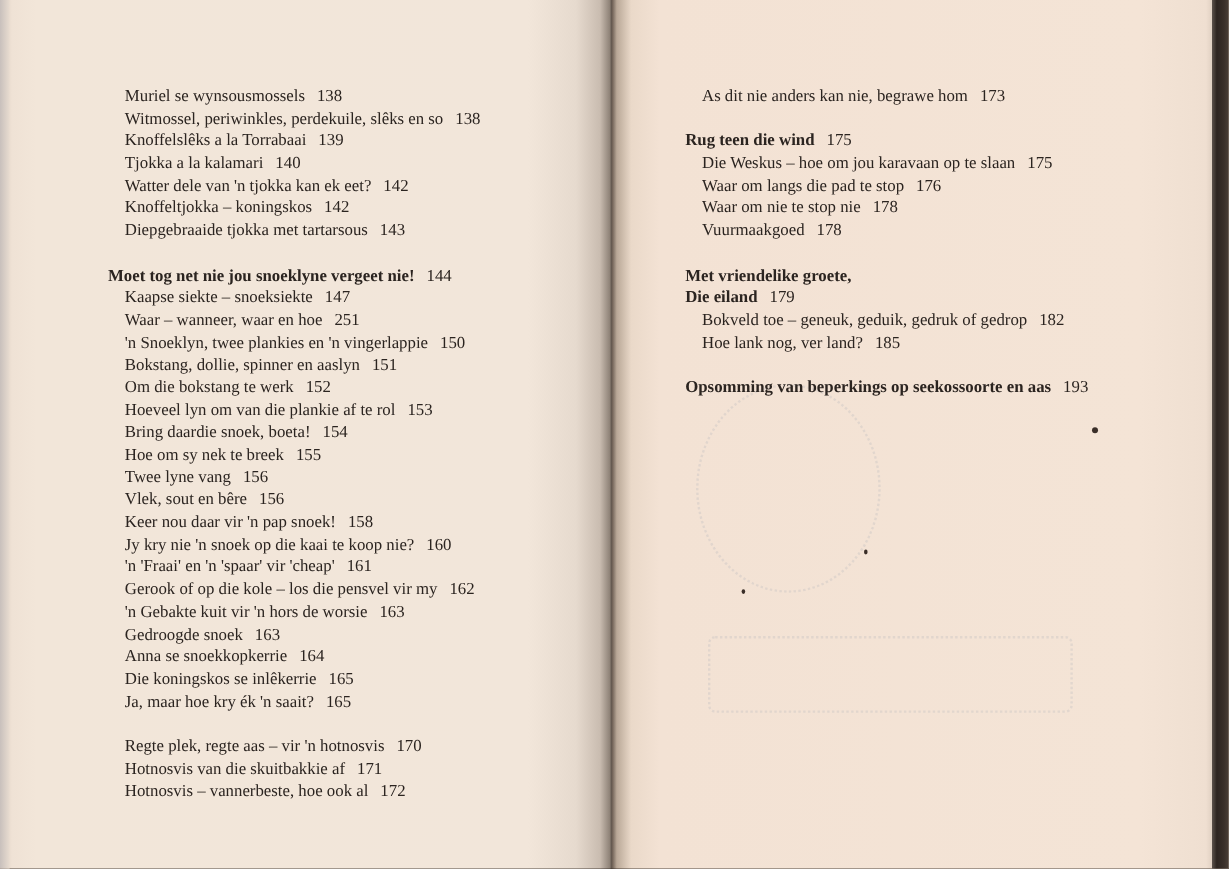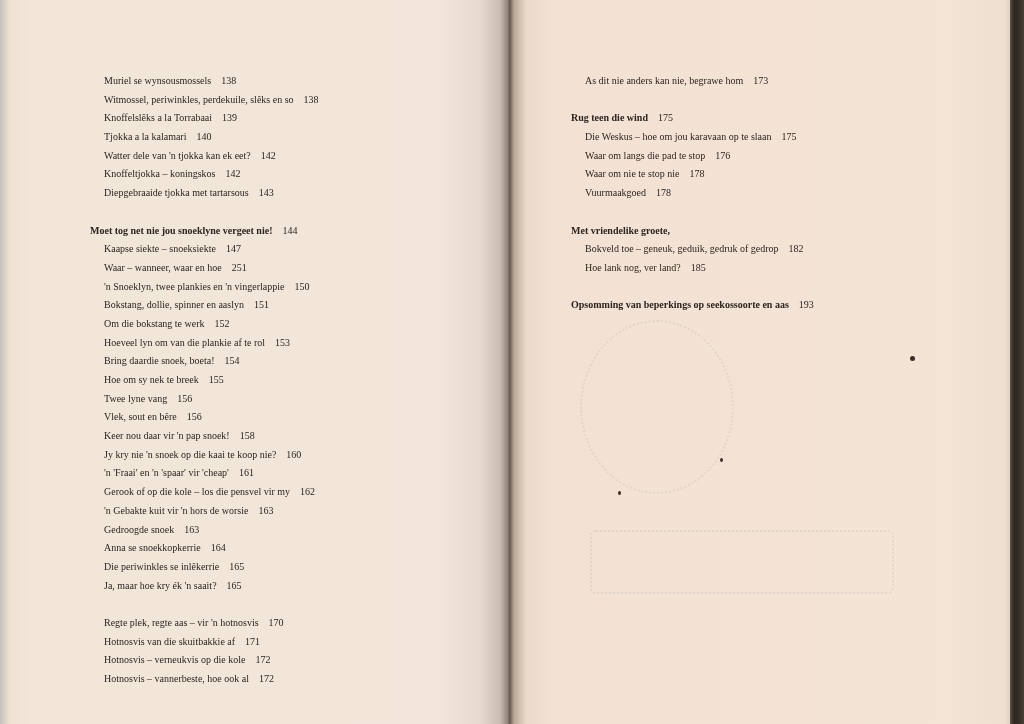--- a/index.html
+++ b/index.html
@@ -25,21 +25,21 @@
         linear-gradient(to right, #6b5d52 0px, #b9a897 4px, #ead9c9 16px, #f3e2d4 40px, #f4e4d6 440px, #efdfd1 495px, #d8c8ba 503px);
     }
     .edge-right {
       position: absolute; left: 1010px; top: 0; width: 14px; height: 724px;
       background: linear-gradient(to right, #5d534c 0px, #2d2520 4px, #3a302a 10px, #4a3f37 14px);
     }
     .edge-left {
       position: absolute; left: 0; top: 0; width: 8px; height: 724px;
       background: linear-gradient(to right, #c8c0bc, #e8dcd0);
     }
-    .toc { position: absolute; font-size: 10px; line-height: 18.7px; }
+    .toc { position: absolute; font-size: 14px; line-height: 18.7px; }
     .toc .row { white-space: nowrap; height: 18.7px; }
     .toc .row.sub { padding-left: 14px; }
     .toc .row.head { font-weight: bold; font-family: Liberation Serif, serif; }
     .toc .row.gap { height: 18.7px; }
     .toc .pg { margin-left: 10px; font-weight: normal; }
     .left-toc { left: 90px; top: 72px; }
     .right-toc { left: 571px; top: 72px; }
     .bleed {
       position: absolute; border-radius: 50%;
       border: 2px dotted rgba(170, 175, 185, 0.25);
@@ -73,46 +73,46 @@
         <div class="row sub"><span>Hoe om sy nek te breek</span><span class="pg">155</span></div>
         <div class="row sub"><span>Twee lyne vang</span><span class="pg">156</span></div>
         <div class="row sub"><span>Vlek, sout en bêre</span><span class="pg">156</span></div>
         <div class="row sub"><span>Keer nou daar vir 'n pap snoek!</span><span class="pg">158</span></div>
         <div class="row sub"><span>Jy kry nie 'n snoek op die kaai te koop nie?</span><span class="pg">160</span></div>
         <div class="row sub"><span>'n 'Fraai' en 'n 'spaar' vir 'cheap'</span><span class="pg">161</span></div>
         <div class="row sub"><span>Gerook of op die kole – los die pensvel vir my</span><span class="pg">162</span></div>
         <div class="row sub"><span>'n Gebakte kuit vir 'n hors de worsie</span><span class="pg">163</span></div>
         <div class="row sub"><span>Gedroogde snoek</span><span class="pg">163</span></div>
         <div class="row sub"><span>Anna se snoekkopkerrie</span><span class="pg">164</span></div>
-        <div class="row sub"><span>Die periwinkles se inlêkerrie</span><span class="pg">165</span></div>
+        <div class="row sub"><span>Die koningskos se inlêkerrie</span><span class="pg">165</span></div>
         <div class="row sub"><span>Ja, maar hoe kry ék 'n saait?</span><span class="pg">165</span></div>
         <div class="row gap"></div>
         <div class="row sub"><span>Regte plek, regte aas – vir 'n hotnosvis</span><span class="pg">170</span></div>
         <div class="row sub"><span>Hotnosvis van die skuitbakkie af</span><span class="pg">171</span></div>
-        <div class="row sub"><span>Hotnosvis – verneukvis op die kole</span><span class="pg">172</span></div>
         <div class="row sub"><span>Hotnosvis – vannerbeste, hoe ook al</span><span class="pg">172</span></div>
       </div>
   </div>
 
   <div class="page right">
     <div class="bleed" style="left:70px;top:320px;width:150px;height:170px;"></div>
     <div class="bleed" style="left:80px;top:530px;width:300px;height:60px;border-radius:6px;"></div>
     <div class="speck" style="left:400px;top:356px;width:5px;height:5px;"></div>
     <div class="speck" style="left:210px;top:458px;width:3px;height:4px;"></div>
     <div class="speck" style="left:108px;top:491px;width:3px;height:4px;"></div>
     <div class="toc right-toc" style="left:61px;">
         <div class="row sub"><span>As dit nie anders kan nie, begrawe hom</span><span class="pg">173</span></div>
         <div class="row gap"></div>
         <div class="row head"><span>Rug teen die wind</span><span class="pg">175</span></div>
         <div class="row sub"><span>Die Weskus – hoe om jou karavaan op te slaan</span><span class="pg">175</span></div>
         <div class="row sub"><span>Waar om langs die pad te stop</span><span class="pg">176</span></div>
         <div class="row sub"><span>Waar om nie te stop nie</span><span class="pg">178</span></div>
         <div class="row sub"><span>Vuurmaakgoed</span><span class="pg">178</span></div>
         <div class="row gap"></div>
         <div class="row head"><span>Met vriendelike groete,</span></div>
+        <div class="row head"><span>Die eiland</span><span class="pg">179</span></div>
         <div class="row sub"><span>Bokveld toe – geneuk, geduik, gedruk of gedrop</span><span class="pg">182</span></div>
         <div class="row sub"><span>Hoe lank nog, ver land?</span><span class="pg">185</span></div>
         <div class="row gap"></div>
         <div class="row head"><span>Opsomming van beperkings op seekossoorte en aas</span><span class="pg">193</span></div>
       </div>
   </div>
 
   <div class="edge-right"></div>
 </div>
 

